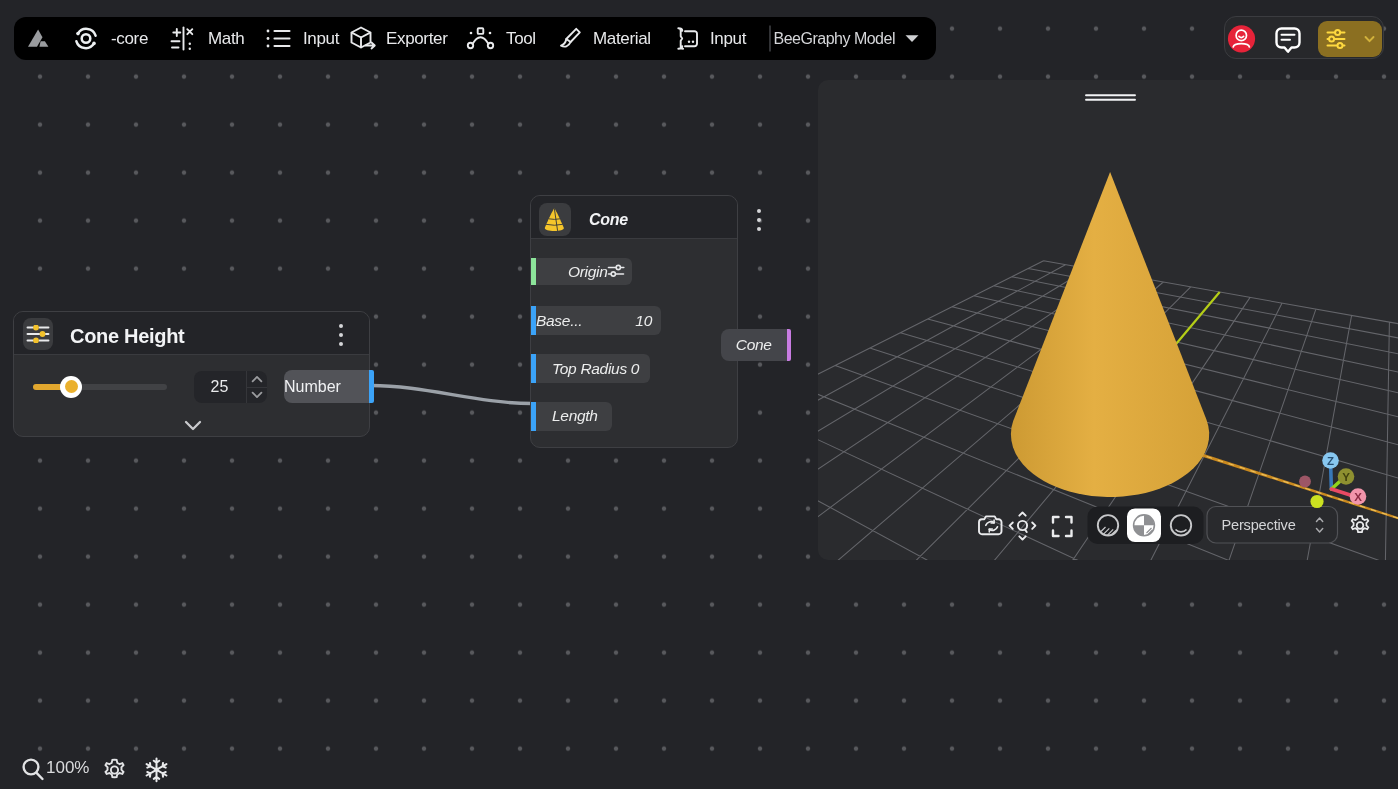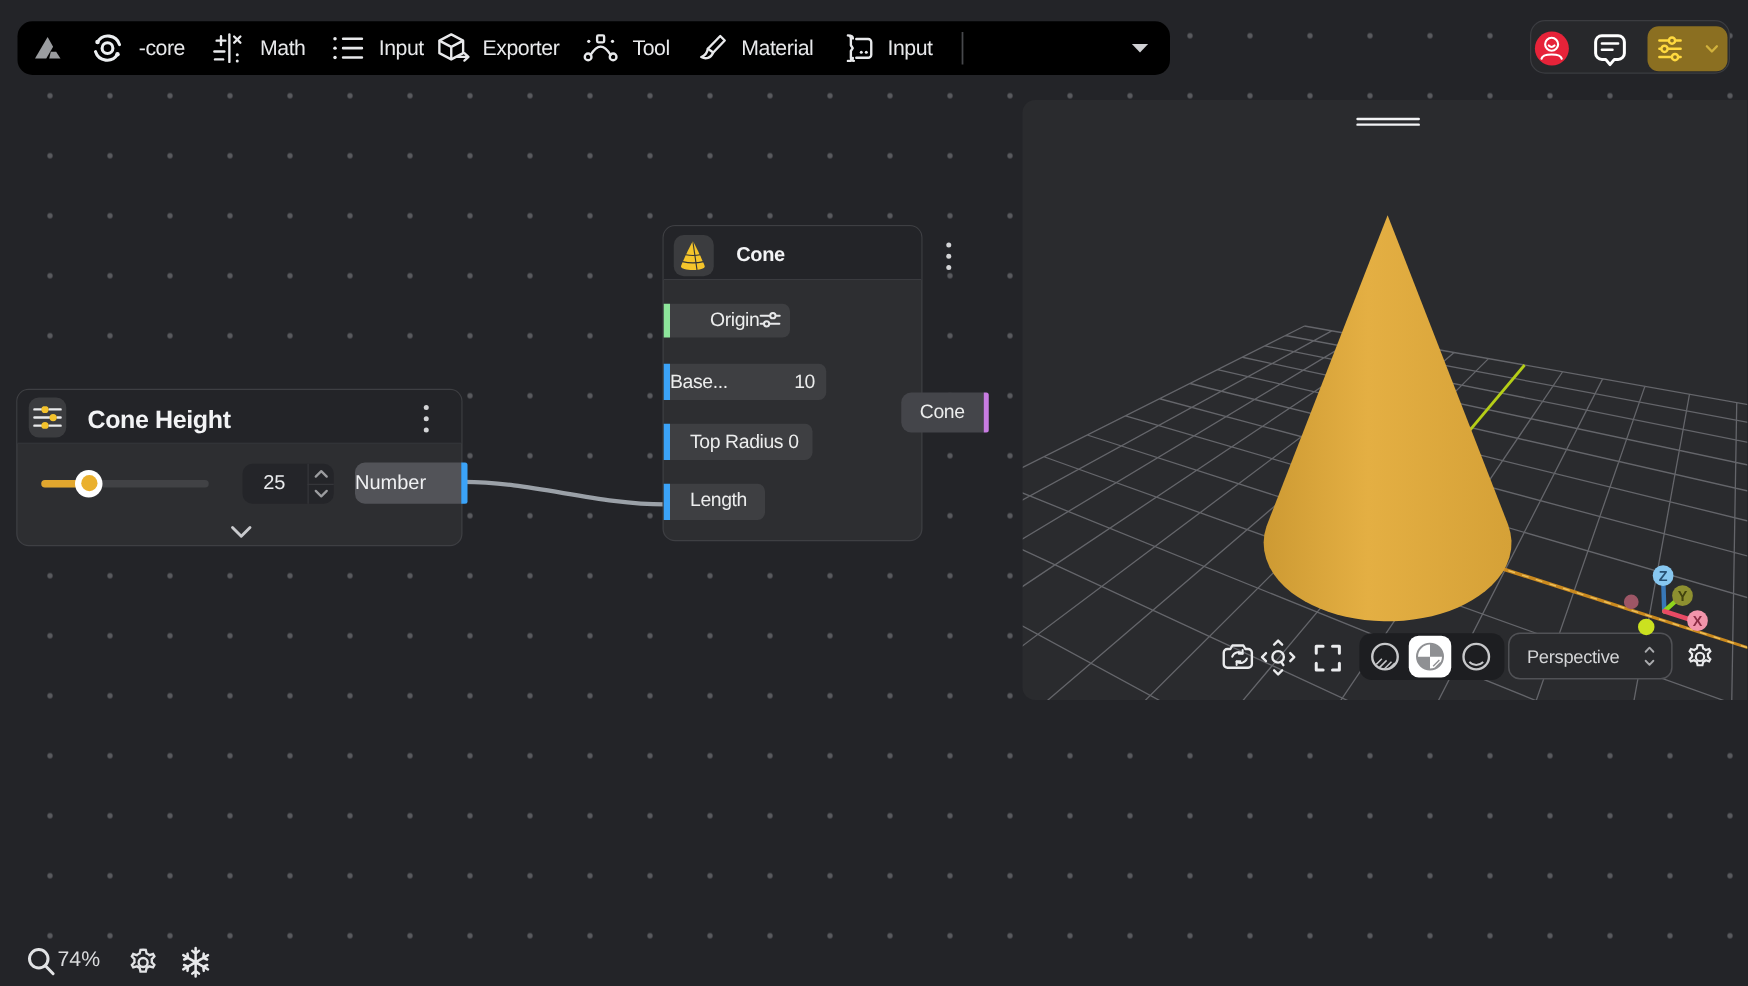--- a/index.html
+++ b/index.html
@@ -117,20 +117,21 @@
 
     <path d="M905.5 35.2 L912 42 L918.5 35.2 Z" fill="#cfd0d3"></path>
   </svg>
   <span class="lbl" style="left:97px">-core</span>
   <span class="lbl" style="left:194px">Math</span>
   <span class="lbl" style="left:289px">Input</span>
   <span class="lbl" style="left:372px">Exporter</span>
   <span class="lbl" style="left:492px">Tool</span>
   <span class="lbl" style="left:579px">Material</span>
   <span class="lbl" style="left:696px">Input</span>
+  <span class="lbl" style="left:759.5px;color:#d5d6d9;font-size:16px;letter-spacing:-0.5px;">BeeGraphy Model</span>
 </div>
 <div id="topright" class="abs">
   <svg style="left:-1px;top:-1px" width="160" height="43" viewBox="1224 16 160 43">
     <circle cx="1240.5" cy="37.8" r="13.6" fill="#e62339"></circle>
     <g stroke="#ffffff" fill="none" stroke-width="1.7" stroke-linecap="round">
       <circle cx="1240.3" cy="34.4" r="5.2"></circle>
       <path d="M1238 35.4 q2.3 2.3 4.6 0"></path>
       <path d="M1232.2 46 c0.8 -4.6 15.4 -4.6 16.2 0"></path>
     </g>
     <g stroke="#ffffff" fill="none" stroke-width="2.4" stroke-linejoin="round" stroke-linecap="round">
@@ -187,21 +188,21 @@
   </svg>
 
   <div class="abs" style="left:270px;top:57.5px;width:85px;height:33px;border-radius:8px 0 0 8px;background:#525358;line-height:33px;text-align:left;font-size:16px;color:#f0f1f3;">Number</div>
   <div class="abs" style="left:355px;top:57.5px;width:5px;height:33px;border-radius:0 2px 2px 0;background:#3ba3f8;"></div>
 
   <svg class="abs" style="left:170px;top:107.5px" width="18" height="11" viewBox="0 0 18 11">
     <path d="M2 2 L9 9 L16 2" stroke="#c9cacd" stroke-width="2.3" fill="none" stroke-linecap="round" stroke-linejoin="round"></path>
   </svg>
 </div>
 
-<div id="nodeCone" class="node" style="left:530px;top:180px;width:208px;height:253px;">
+<div id="nodeCone" class="node" style="left:530px;top:195px;width:208px;height:253px;font-style:italic;">
   <div class="nhead"></div>
   <div class="tile" style="left:7.5px;top:7px;width:32px;height:33px;"></div>
   <svg class="abs" style="left:12px;top:11px" width="23" height="25" viewBox="0 0 23 25">
     <path d="M11.3 1.2 C12 1.2 20.6 19.5 20.8 21 C21 22.8 16.7 24 11.3 24 C5.9 24 1.6 22.8 1.8 21 C2 19.5 10.6 1.2 11.3 1.2 Z" fill="#f5c52b"></path>
     <path d="M11.3 1.2 L14.6 23.9" stroke="#333438" stroke-width="0.9" fill="none"></path>
     <path d="M5.6 11.8 a13 5.2 0 0 0 11.6 0 M3 17.3 a15.5 5.5 0 0 0 16.8 0" stroke="#333438" stroke-width="0.9" fill="none"></path>
   </svg>
   <div class="ntitle" style="left:58px;top:15px;font-size:16px;">Cone</div>
   <div class="vdots" style="left:225.5px;top:13px;">
       <span></span>
@@ -335,14 +336,14 @@
     </g>
     <g stroke="#e2e3e5" stroke-width="1.9" fill="none" stroke-linecap="round">
       <circle cx="114.5" cy="770" r="3.6"></circle>
       <path d="M114.5 759.8 l2.1 0.1 0.7 2.9 a8 8 0 0 1 2.2 1.3 l2.9 -0.9 1.1 1.9 -2.1 2.2 a8 8 0 0 1 0 2.5 l2.1 2.2 -1.1 1.9 -2.9 -0.9 a8 8 0 0 1 -2.2 1.3 l-0.7 2.9 -2.1 0.1 -2.1 -0.1 -0.7 -2.9 a8 8 0 0 1 -2.2 -1.3 l-2.9 0.9 -1.1 -1.9 2.1 -2.2 a8 8 0 0 1 0 -2.5 l-2.1 -2.2 1.1 -1.9 2.9 0.9 a8 8 0 0 1 2.2 -1.3 l0.7 -2.9 z"></path>
     </g>
     <g stroke="#e8e9eb" stroke-width="2" fill="none" stroke-linecap="round" stroke-linejoin="round">
       <path d="M158.4 770.9 L166.4 775.5M162.6 773.3 L163.0 776.7M162.6 773.3 L165.7 772.0M156.5 772.0 L156.5 781.2M156.5 776.8 L153.8 778.9M156.5 776.8 L159.2 778.9M154.6 770.9 L146.6 775.5M150.4 773.3 L147.3 772.0M150.4 773.3 L150.0 776.7M154.6 768.7 L146.6 764.1M150.4 766.3 L150.0 762.9M150.4 766.3 L147.3 767.6M156.5 767.6 L156.5 758.4M156.5 762.8 L159.2 760.7M156.5 762.8 L153.8 760.7M158.4 768.7 L166.4 764.1M162.6 766.3 L165.7 767.6M162.6 766.3 L163.0 762.9"></path>
       <circle cx="156.5" cy="769.8" r="2.2" fill="#e8e9eb" stroke="none"></circle>
     </g>
   </svg>
-  <span id="zoomtxt">74%</span>
+  <span id="zoomtxt">100%</span>
 </div>
 
 </body></html>

